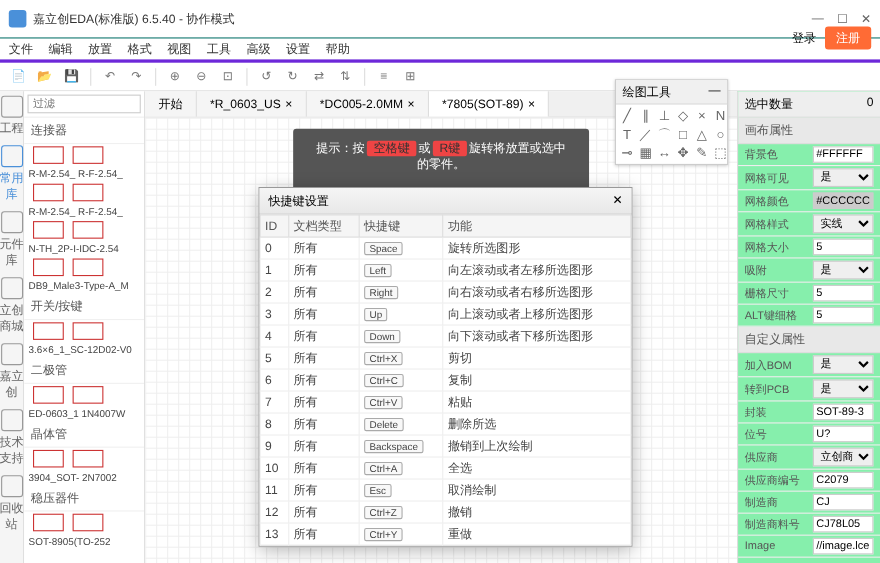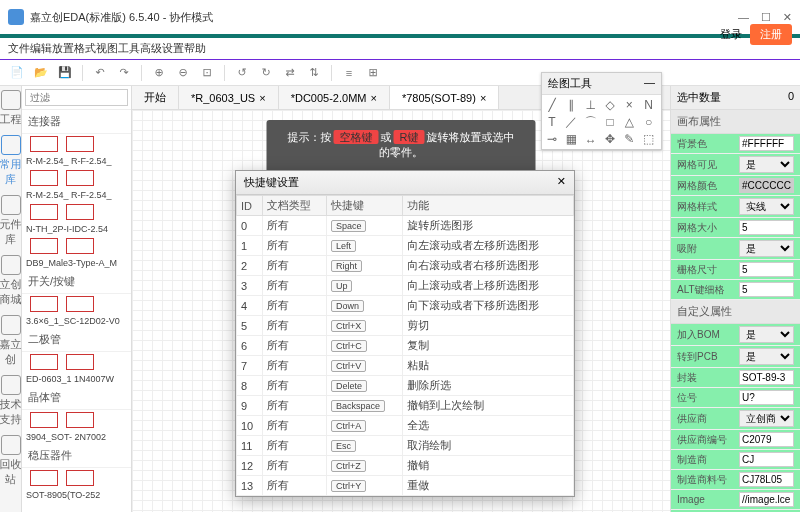--- a/index.html
+++ b/index.html
@@ -1,21 +1,21 @@
 <!DOCTYPE html>
 <html><head>
 <meta charset="utf-8">
 <style>
 *{margin:0;padding:0;box-sizing:border-box;font-family:"Microsoft YaHei",Arial,sans-serif;font-size:11px}
 body{background:#fff;width:800px;height:512px;overflow:hidden;position:relative}
-.titlebar{height:22px;background:#fff;display:flex;align-items:center;padding:17px 8px;border-bottom:4px solid #0f766e}
+.titlebar{height:22px;background:#fff;display:flex;align-items:center;padding:17px 8px;border-bottom:1px solid #0f766e}
 .titlebar .logo{width:16px;height:16px;background:#4a90d9;border-radius:3px;margin-right:6px}
 .titlebar .title{flex:1;color:#333}
 .titlebar .winbtns{display:flex;gap:12px;color:#666}
-.menubar{height:22px;display:flex;align-items:center;padding:0 8px;color:#333;border-bottom:1px solid #6d28d9}
+.menubar{height:22px;display:flex;align-items:center;padding:0 8px;gap:14px;color:#333;border-bottom:3px solid #6d28d9}
 .menubar span{cursor:pointer}
 .header-right{position:absolute;right:8px;top:24px;display:flex;gap:8px;align-items:center}
 .btn-primary{background:#ff6b35;color:#fff;padding:3px 10px;border-radius:3px;border:none}
 .toolbar{height:26px;display:flex;align-items:center;padding:0 8px;gap:6px;border-bottom:1px solid #e0e0e0}
 .tb-icon{width:18px;height:18px;display:flex;align-items:center;justify-content:center;color:#777;cursor:pointer}
 .tb-sep{width:1px;height:16px;background:#ddd;margin:0 2px}
 .main{display:flex;height:442px}
 .leftbar{width:22px;background:#f5f5f5;border-right:1px solid #ddd;display:flex;flex-direction:column;align-items:center;padding-top:4px;gap:8px}
 .leftbar .lb-item{width:24px;text-align:center;color:#666;font-size:9px;cursor:pointer}
 .leftbar .lb-item.active{color:#4a90d9}
@@ -38,21 +38,21 @@
 .tip-banner button{padding:3px 10px;border:1px solid #fff;background:transparent;color:#fff;cursor:pointer}
 .tip-banner button.pri{background:#4aba6f;border-color:#4aba6f}
 .rightpanel{width:130px;border-left:1px solid #ddd;background:#86efac;overflow-y:auto}
 .rightpanel::-webkit-scrollbar{width:0}
 .rp-head{padding:4px 6px;background:#eee;border-bottom:1px solid #ddd;display:flex;justify-content:space-between}
 .rp-section{padding:4px 6px;background:#e8e8e8;color:#555;border-bottom:1px solid #ddd}
 .rp-row{display:flex;padding:2px 6px;border-bottom:1px solid #eee;align-items:center}
 .rp-row .k{flex:1;color:#555;font-size:10px}
 .rp-row .v{width:55px;font-size:10px}
 .rp-row input,.rp-row select{width:100%;border:1px solid #ccc;padding:1px 2px;font-size:10px}
-.toolpanel{position:absolute;right:138px;top:72px;width:121px;background:#fff;border:1px solid #ccc;box-shadow:0 1px 3px rgba(0,0,0,.2)}
+.toolpanel{position:absolute;right:138px;top:72px;width:103px;background:#fff;border:1px solid #ccc;box-shadow:0 1px 3px rgba(0,0,0,.2)}
 .toolpanel .tp-head{padding:3px 6px;background:#f0f0f0;border-bottom:1px solid #ddd;font-size:10px}
 .toolpanel .tp-grid{display:grid;grid-template-columns:repeat(6,1fr);gap:1px;padding:2px}
 .toolpanel .tp-ic{width:16px;height:16px;display:flex;align-items:center;justify-content:center;color:#666;cursor:pointer;font-size:12px}
 .dialog{position:absolute;left:235px;top:170px;width:340px;background:#fff;border:1px solid #999;box-shadow:0 4px 16px rgba(0,0,0,.3)}
 .dialog .dlg-title{padding:4px 8px;background:linear-gradient(#f5f5f5,#e8e8e8);border-bottom:1px solid #ccc;display:flex;justify-content:space-between}
 .dialog .dlg-sub{padding:3px 8px;background:#f0f0f0;font-size:10px;border-bottom:1px solid #ddd}
 .dialog table{width:100%;border-collapse:collapse;font-size:10px}
 .dialog th{background:#f5f5f5;padding:2px 4px;border:1px solid #ddd;text-align:left;font-weight:normal;color:#555}
 .dialog td{padding:2px 4px;border:1px solid #eee;color:#444}
 .dialog .kbd-key{border:1px solid #aaa;padding:0 4px;background:#f8f8f8;border-radius:2px;display:inline-block;font-size:9px}

